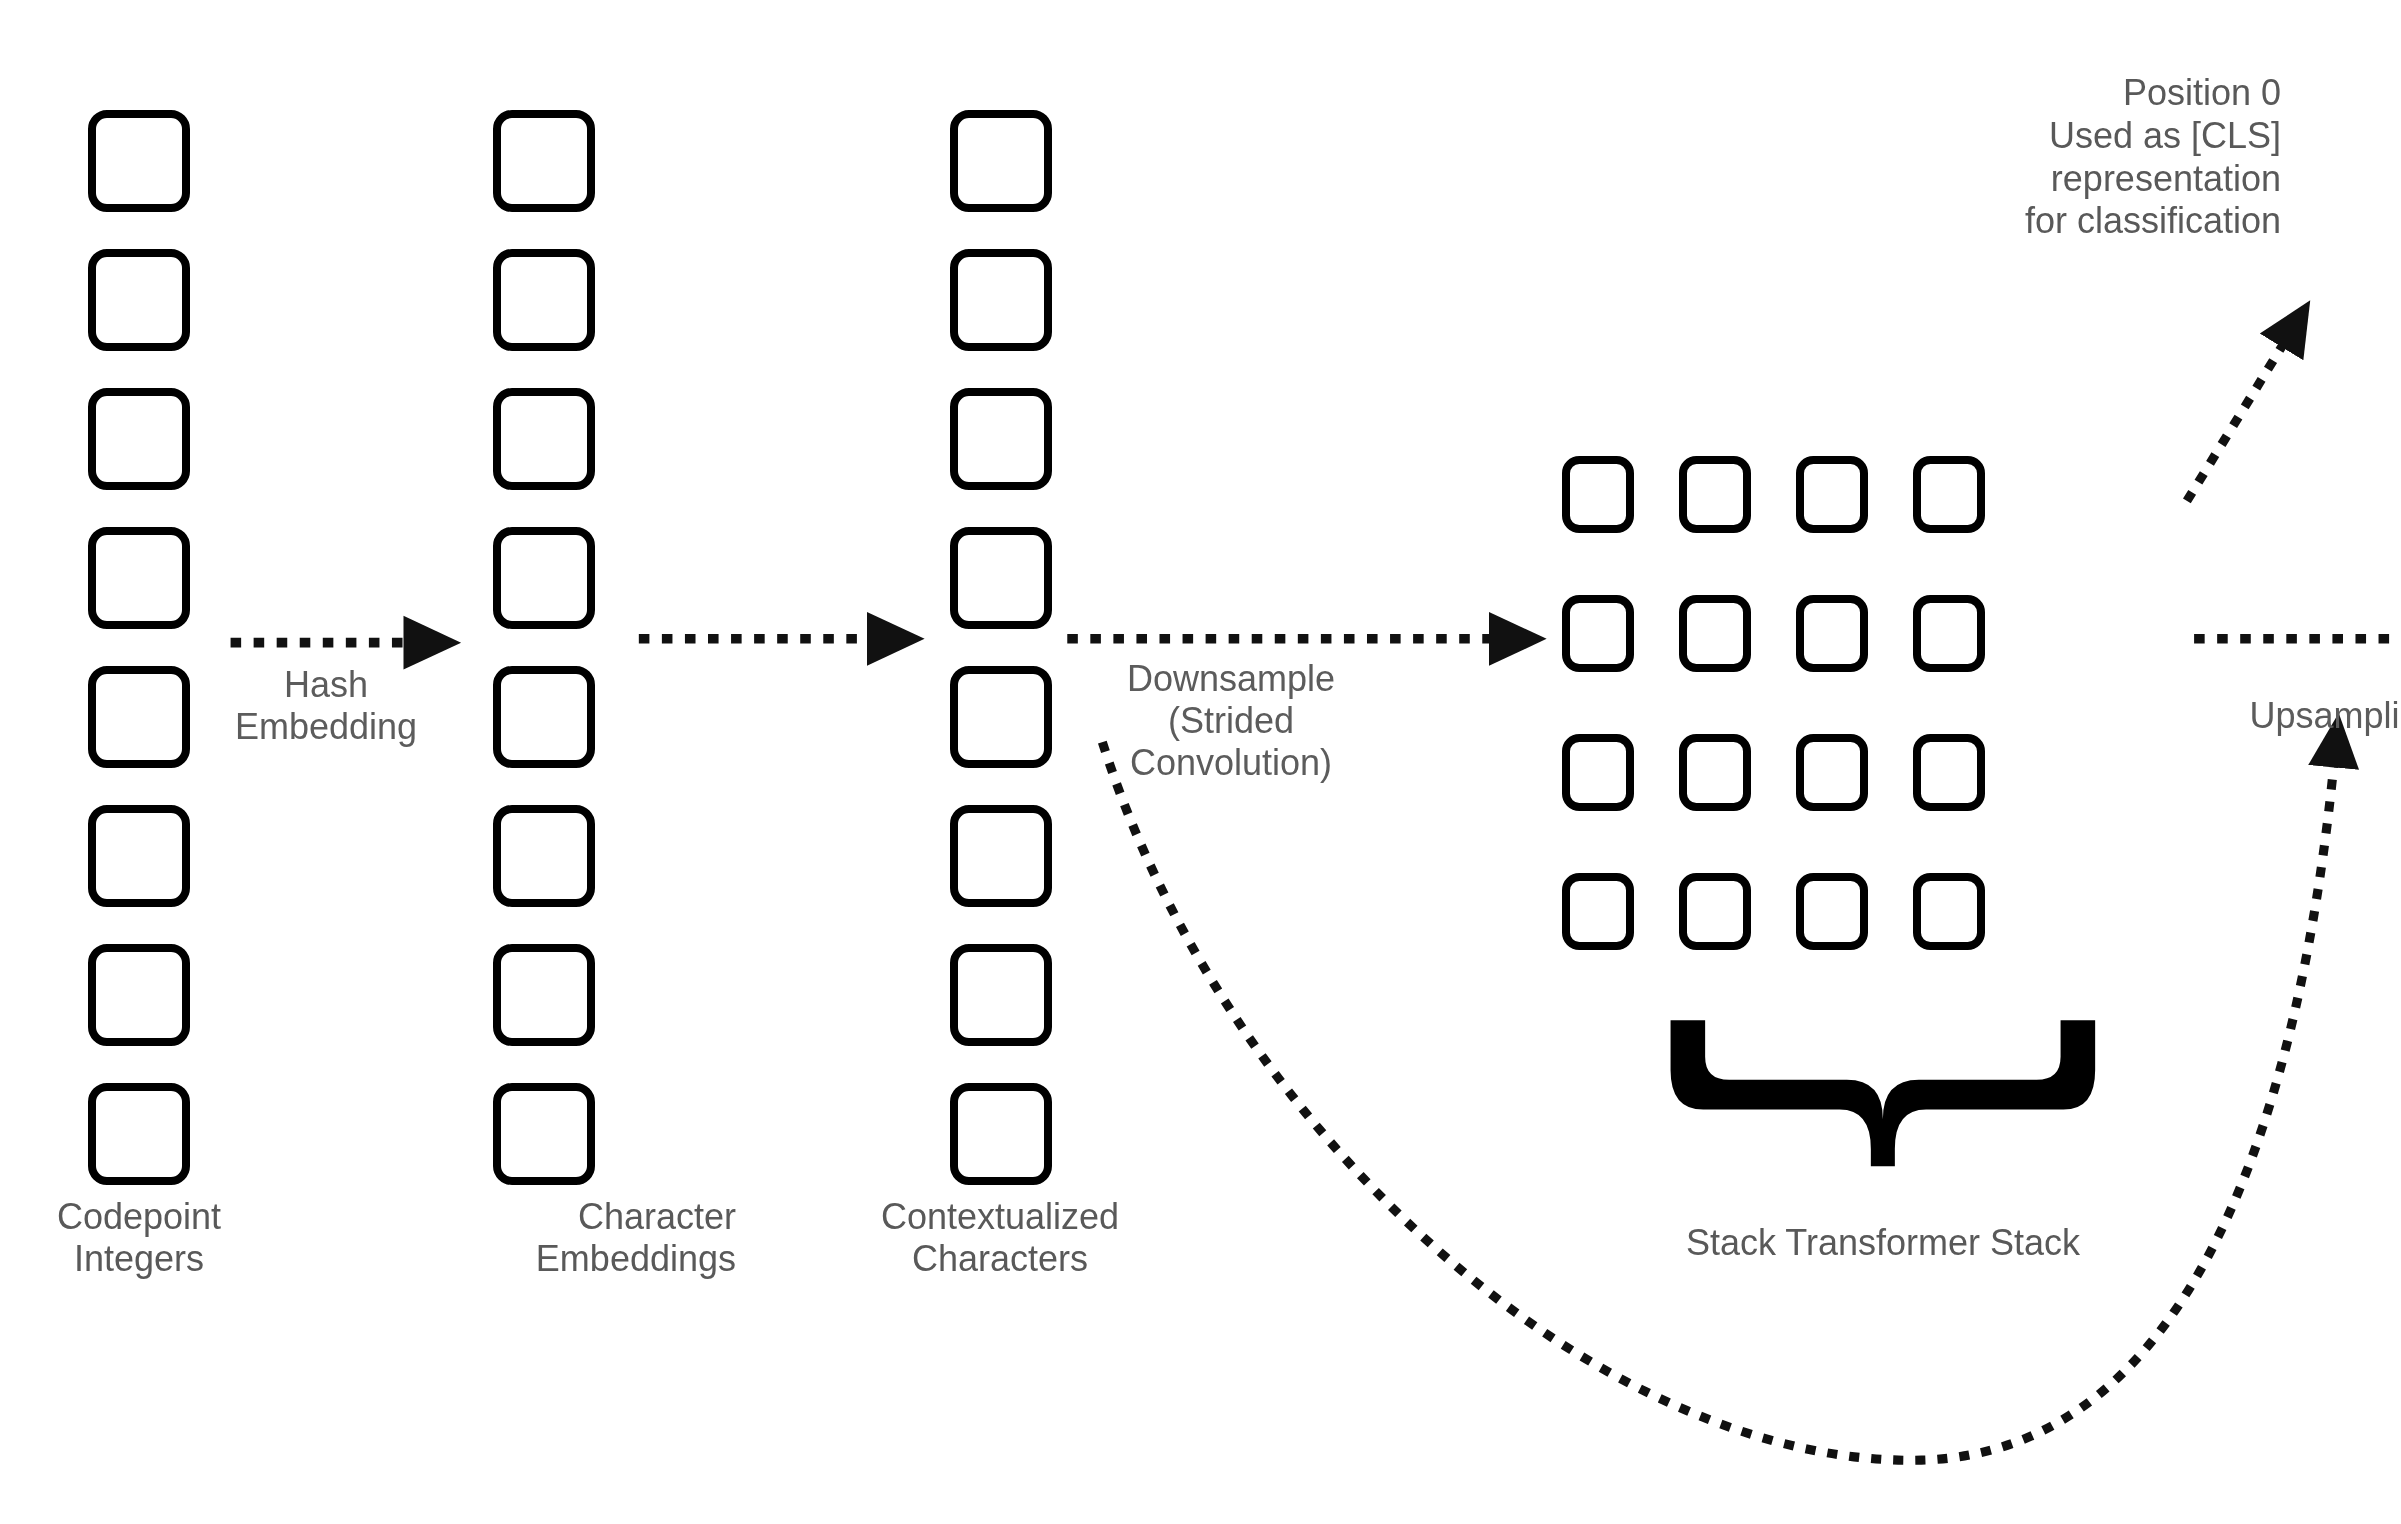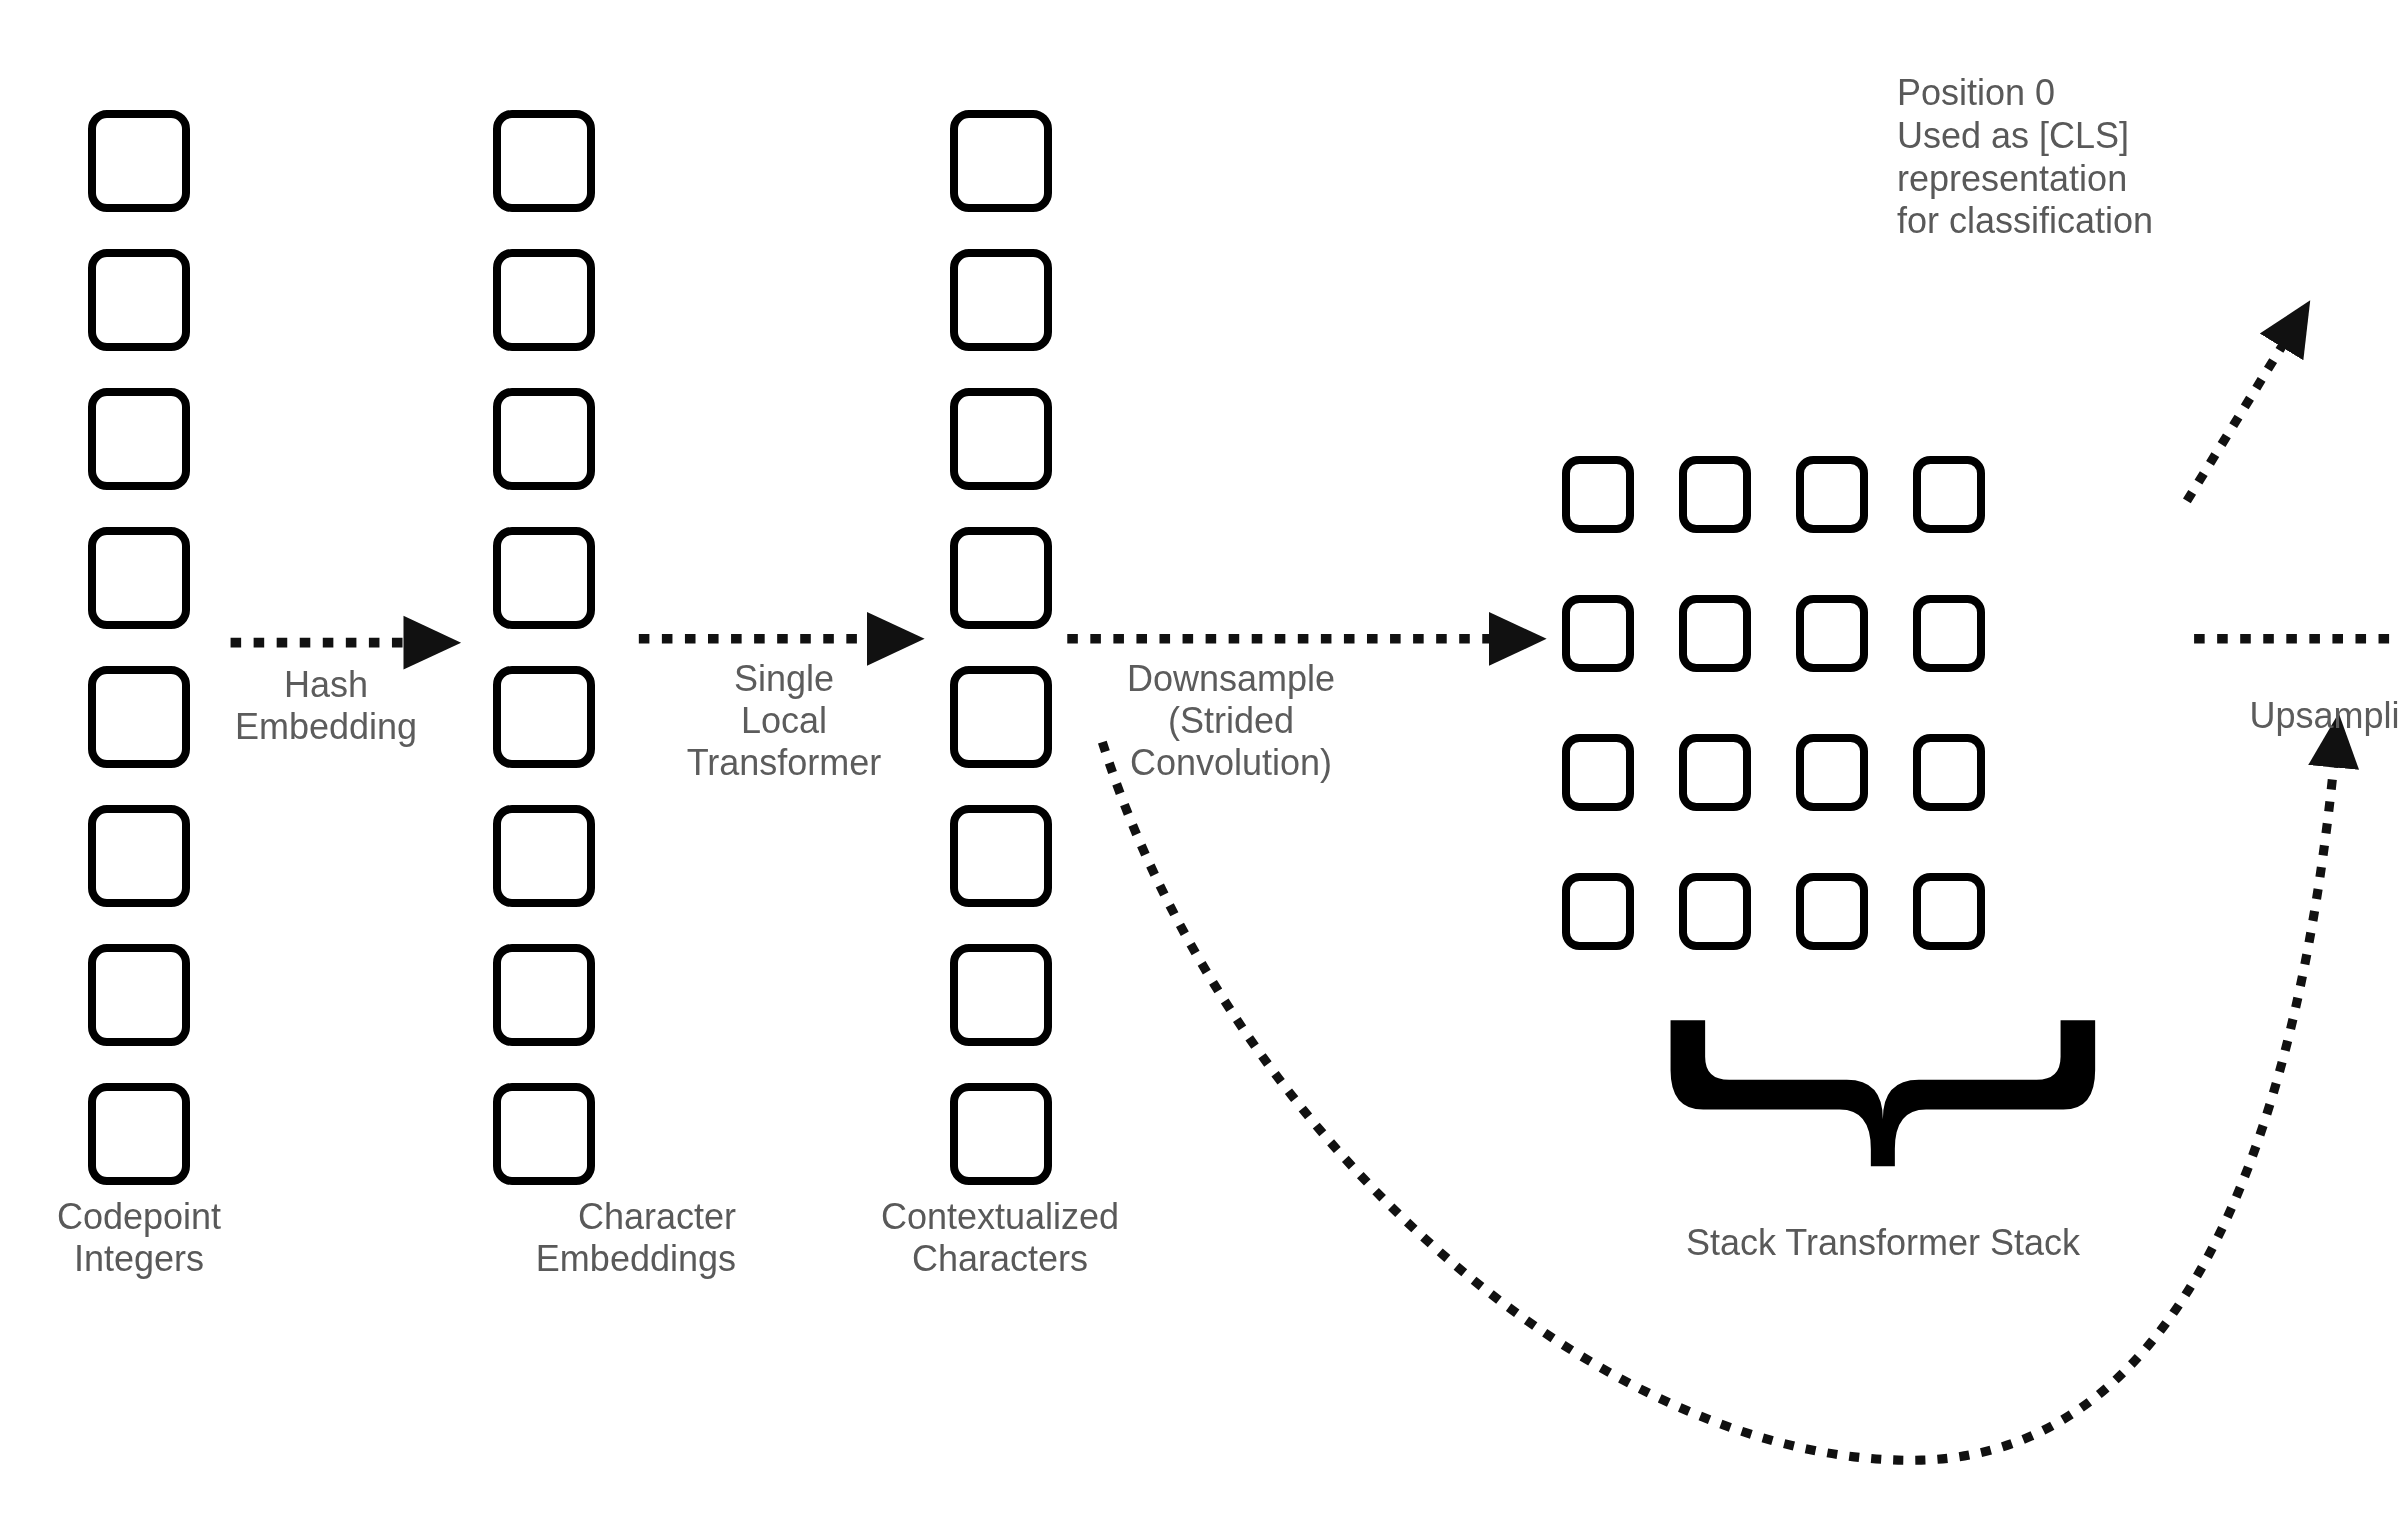--- a/index.html
+++ b/index.html
@@ -70,21 +70,21 @@
     font-size: 36px;
     line-height: 1.17;
     text-align: center;
     white-space: pre-line;
   }
   .note {
     position: absolute;
     color: #595959;
     font-size: 36px;
     line-height: 1.19;
-    text-align: left;
+    text-align: right;
     white-space: pre-line;
   }
 </style>
 </head>
 <body>
 
 <div id="stage">
 
   <svg id="vec-layer" viewBox="0 0 6885 3175" xmlns="http://www.w3.org/2000/svg">
     <defs>
@@ -202,23 +202,20 @@
     <div class="cell grid-cell"></div>
     <div class="cell grid-cell"></div>
     <div class="cell grid-cell"></div>
     <div class="cell grid-cell"></div>
   </div>
   <div class="caption" style="left:1595px; top:1222px; width:576px;">Stack Transformer Stack</div>
 
   <div class="edge-label" style="left:158px; top:664px; width:336px;">Hash
 Embedding</div>
 
-  <div class="edge-label" style="left:616px; top:658px; width:336px;">Single
-Local
-Transformer</div>
 
   <div class="edge-label" style="left:1063px; top:658px; width:336px;">Downsample
 (Strided
 Convolution)</div>
 
   <div class="edge-label" style="left:2167px; top:695px; width:355px;">Upsampling</div>
 
   <div class="note" style="left:1897px; top:72px; width:384px;">Position 0
 Used as [CLS]
 representation

